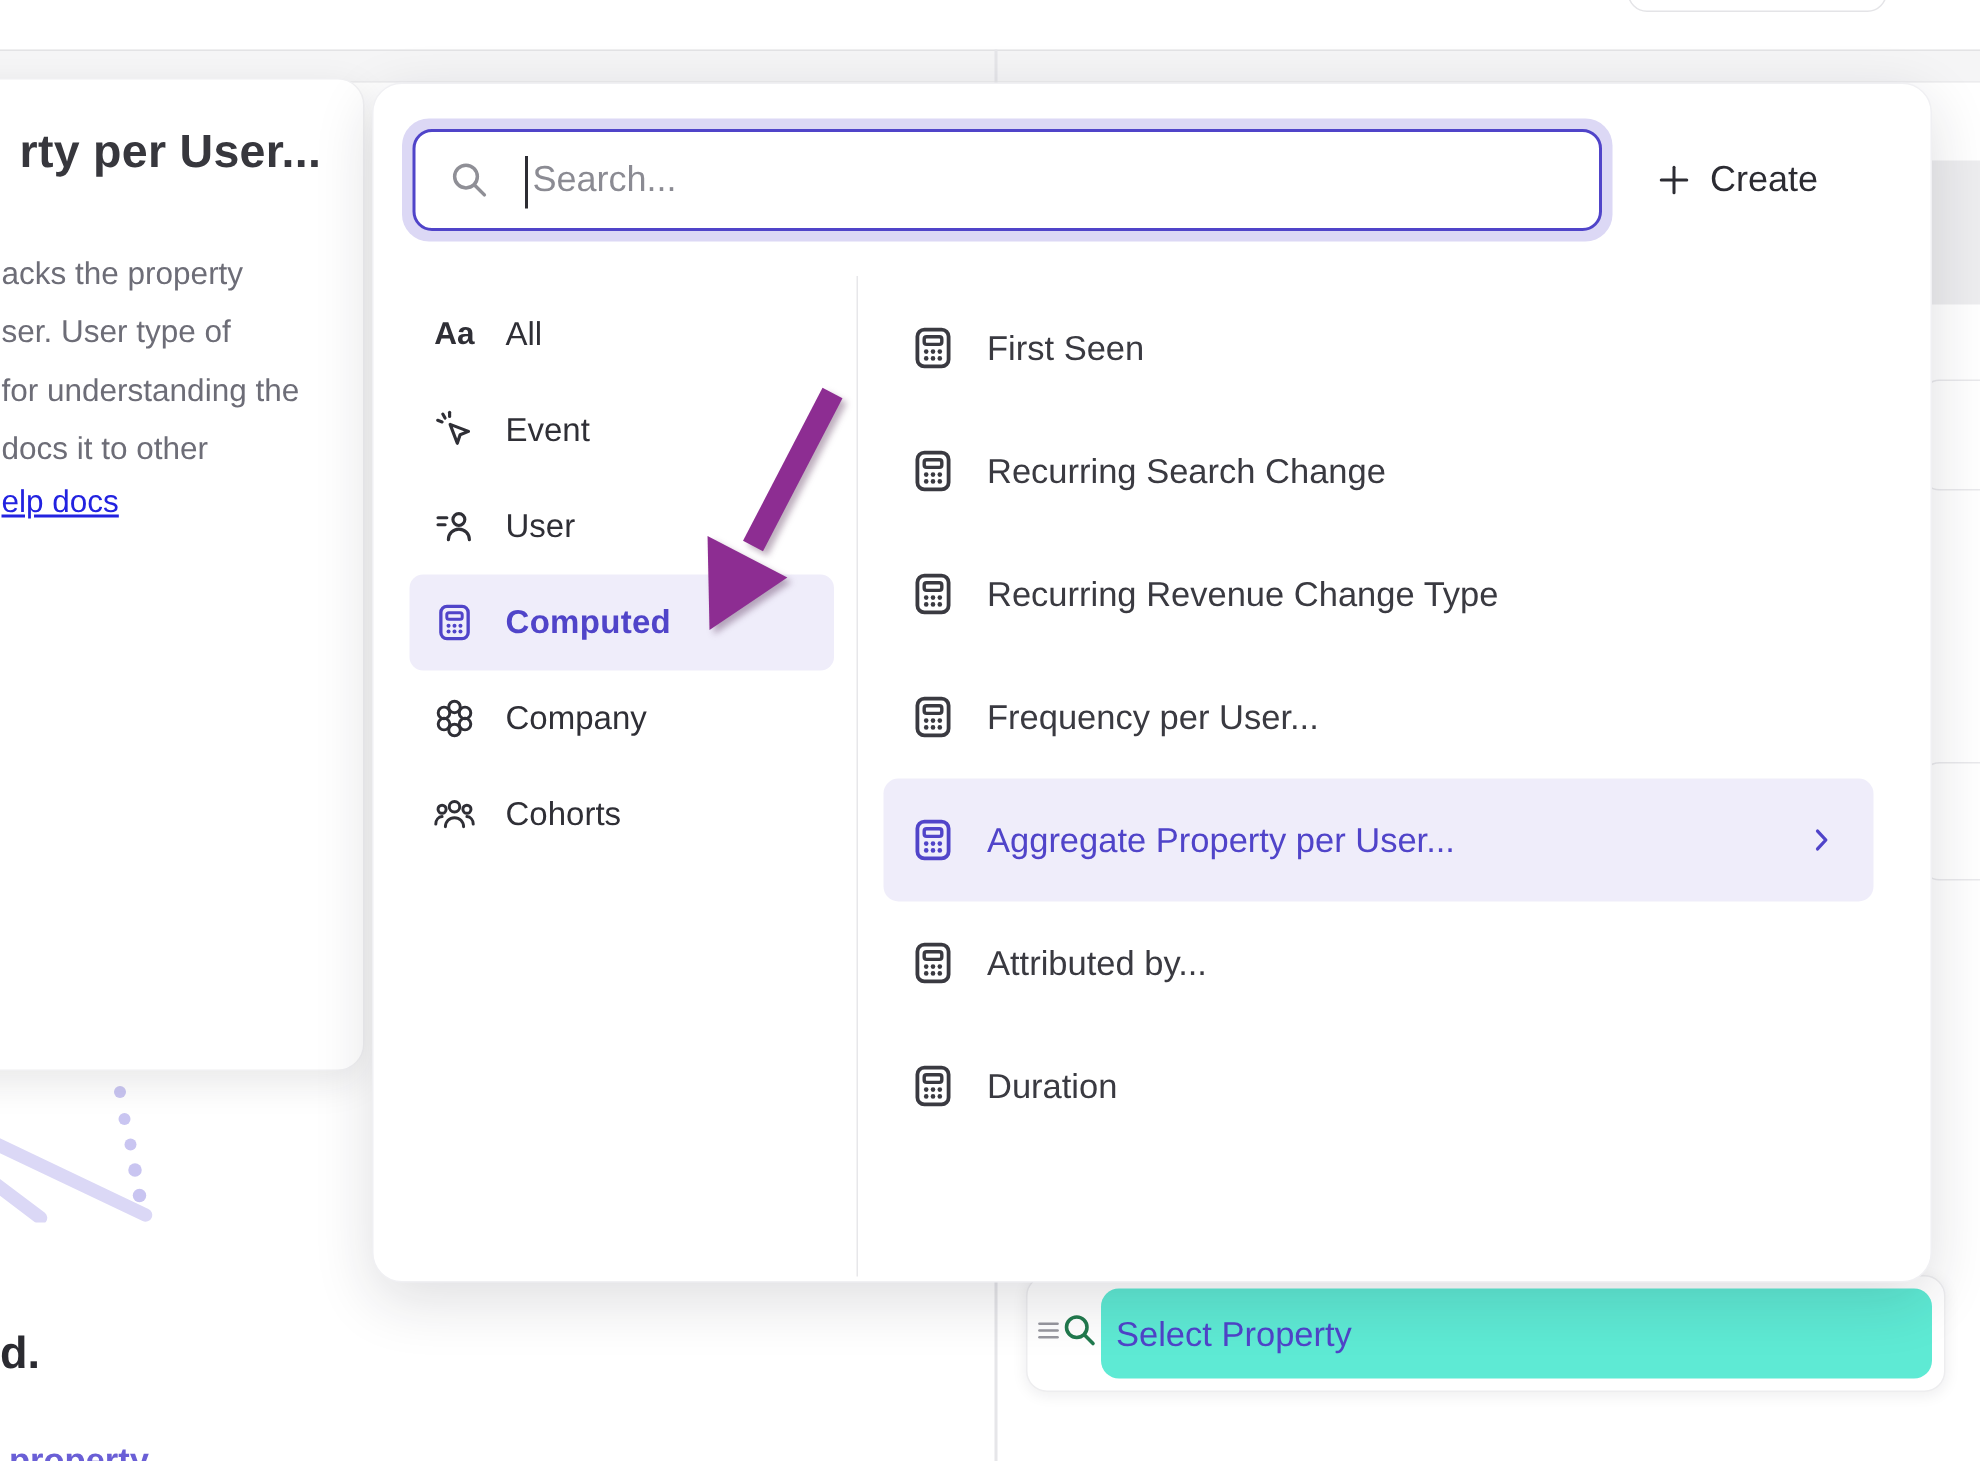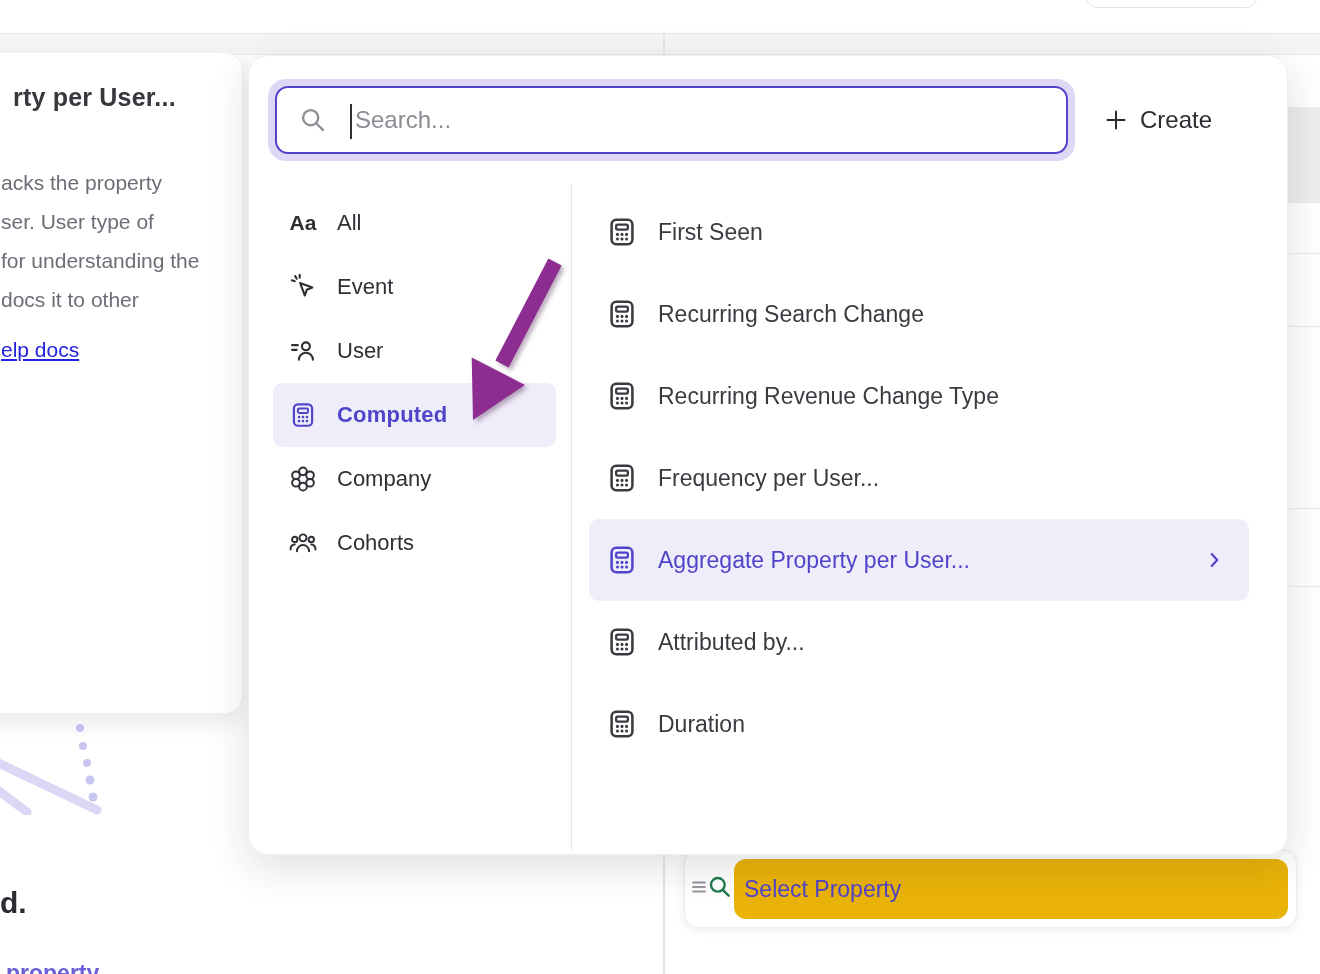--- a/index.html
+++ b/index.html
@@ -18,39 +18,39 @@
   .right-gray-block { position:absolute; left:1288px; top:107px; width:40px; height:96px; background:#ededef; z-index:2; }
   .right-outline { position:absolute; left:1281px; width:52px; background:#fff;
     border:1.5px solid #e9e9ec; border-radius:12px; z-index:2; }
   .right-outline.o1 { top:253px; height:74px; }
   .right-outline.o2 { top:508px; height:79px; }
 
   
   .tooltip-card { position:absolute; left:-80px; top:52px; width:323px; height:662px;
     background:#fff; border:1px solid #f0f0f2; border-radius:18px;
     box-shadow:0 8px 24px rgba(30,30,40,.10); z-index:15; }
-  .tt-title { position:absolute; left:92px; top:30px; font-size:25px; font-weight:bold; color:#37373d; letter-spacing:.2px; }
+  .tt-title { position:absolute; left:92px; top:30px; font-size:31px; font-weight:bold; color:#37373d; letter-spacing:.2px; }
   .tt-line { position:absolute; left:80px; font-size:21px; color:#6d6d77; }
   .tt-line.l0 { top:118px; } .tt-line.l1 { top:157px; }
   .tt-line.l2 { top:196px; } .tt-line.l3 { top:235px; }
-  .tt-link { position:absolute; left:80px; top:285px; font-size:21px; color:#2222e0; text-decoration:underline; cursor:pointer; }
+  .tt-link { position:absolute; left:80px; top:270px; font-size:21px; color:#2222e0; text-decoration:underline; cursor:pointer; }
 
   
   .deco-svg { position:absolute; left:0; top:715px; z-index:3; }
   .frag-heading { position:absolute; left:0; top:886px; font-size:30px; font-weight:bold; color:#2b2b31; z-index:3; }
   .frag-link { position:absolute; left:6px; top:960px; font-size:23px; font-weight:bold; color:#6a5fd6; z-index:3; }
 
   
   .select-card { position:absolute; left:684px; top:850px; width:613px; height:78px;
     background:#fff; border:1px solid #ededef; border-radius:14px;
     box-shadow:0 2px 10px rgba(30,30,40,.08); z-index:10; }
   .drag-handle { position:absolute; left:5px; top:27px; width:18px; height:18px; color:#97979e; cursor:grab; }
   .green-search { position:absolute; left:22px; top:23px; width:26px; height:26px; color:#217a4e; }
   .select-pill { position:absolute; left:49px; top:8px; width:554px; height:60px;
-    background:#eab308; border-radius:12px; display:flex; align-items:center;
+    background:#5eead4; border-radius:12px; display:flex; align-items:center;
     padding-left:10px; font-size:23px; color:#5044c9; cursor:pointer; }
 
   
   .modal { position:absolute; left:248px; top:55px; width:1040px; height:800px;
     background:#fff; border:1px solid #f0f0f3; border-radius:20px;
     box-shadow:0 12px 40px rgba(25,25,40,.14); z-index:20; }
   .search-glow { position:absolute; left:19px; top:23px; width:807px; height:82px;
     background:#dcd8f5; border-radius:18px; padding:7px; }
   .search-inner { position:relative; width:100%; height:68px; background:#fff;
     border:2px solid #5044c9; border-radius:13px; }

